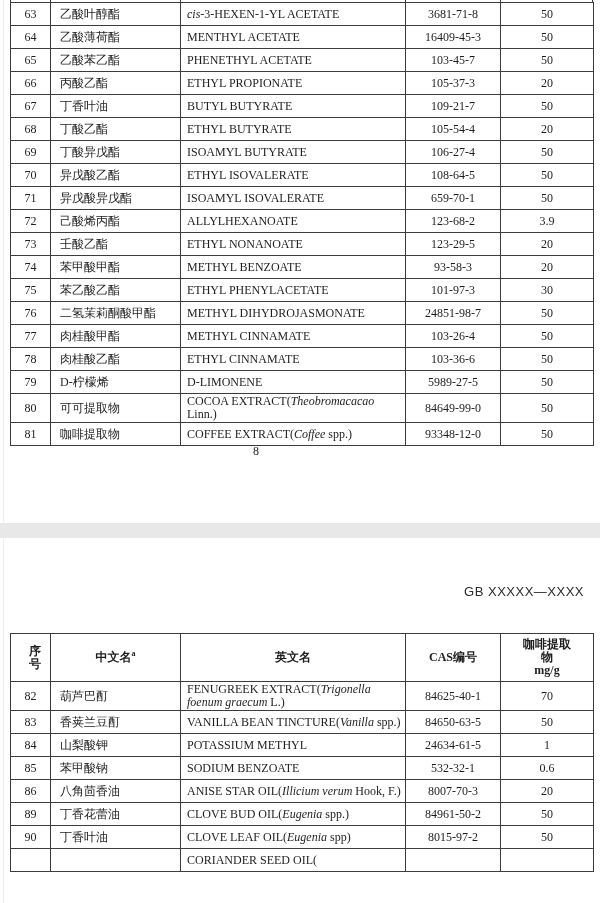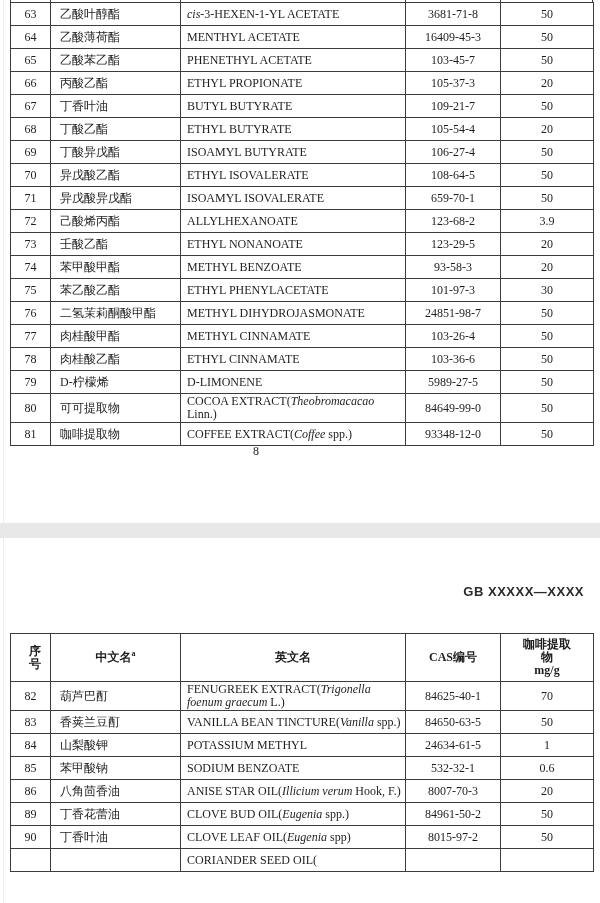--- a/index.html
+++ b/index.html
@@ -48,21 +48,21 @@
     position:absolute; top:444px; left:0; width:512px;
     text-align:center; font-size:12px;
   }
   .page-break {
     position:absolute; top:523px; left:0; width:600px; height:15px;
     background:#e8e8e8;
   }
   .doc-code {
     position:absolute; top:584px; right:16px;
     font-family:"Liberation Sans","DejaVu Sans",sans-serif;
-    font-weight:bold; font-size:13px; letter-spacing:0.5px; color:#2a2a2a;
+    font-weight:normal; font-size:13px; letter-spacing:0.5px; color:#2a2a2a;
   }
   i { font-style:italic; }
 </style>
 </head>
 <body>
 
 <div class="canvas">
 
   <div class="page-edge"></div>
 

